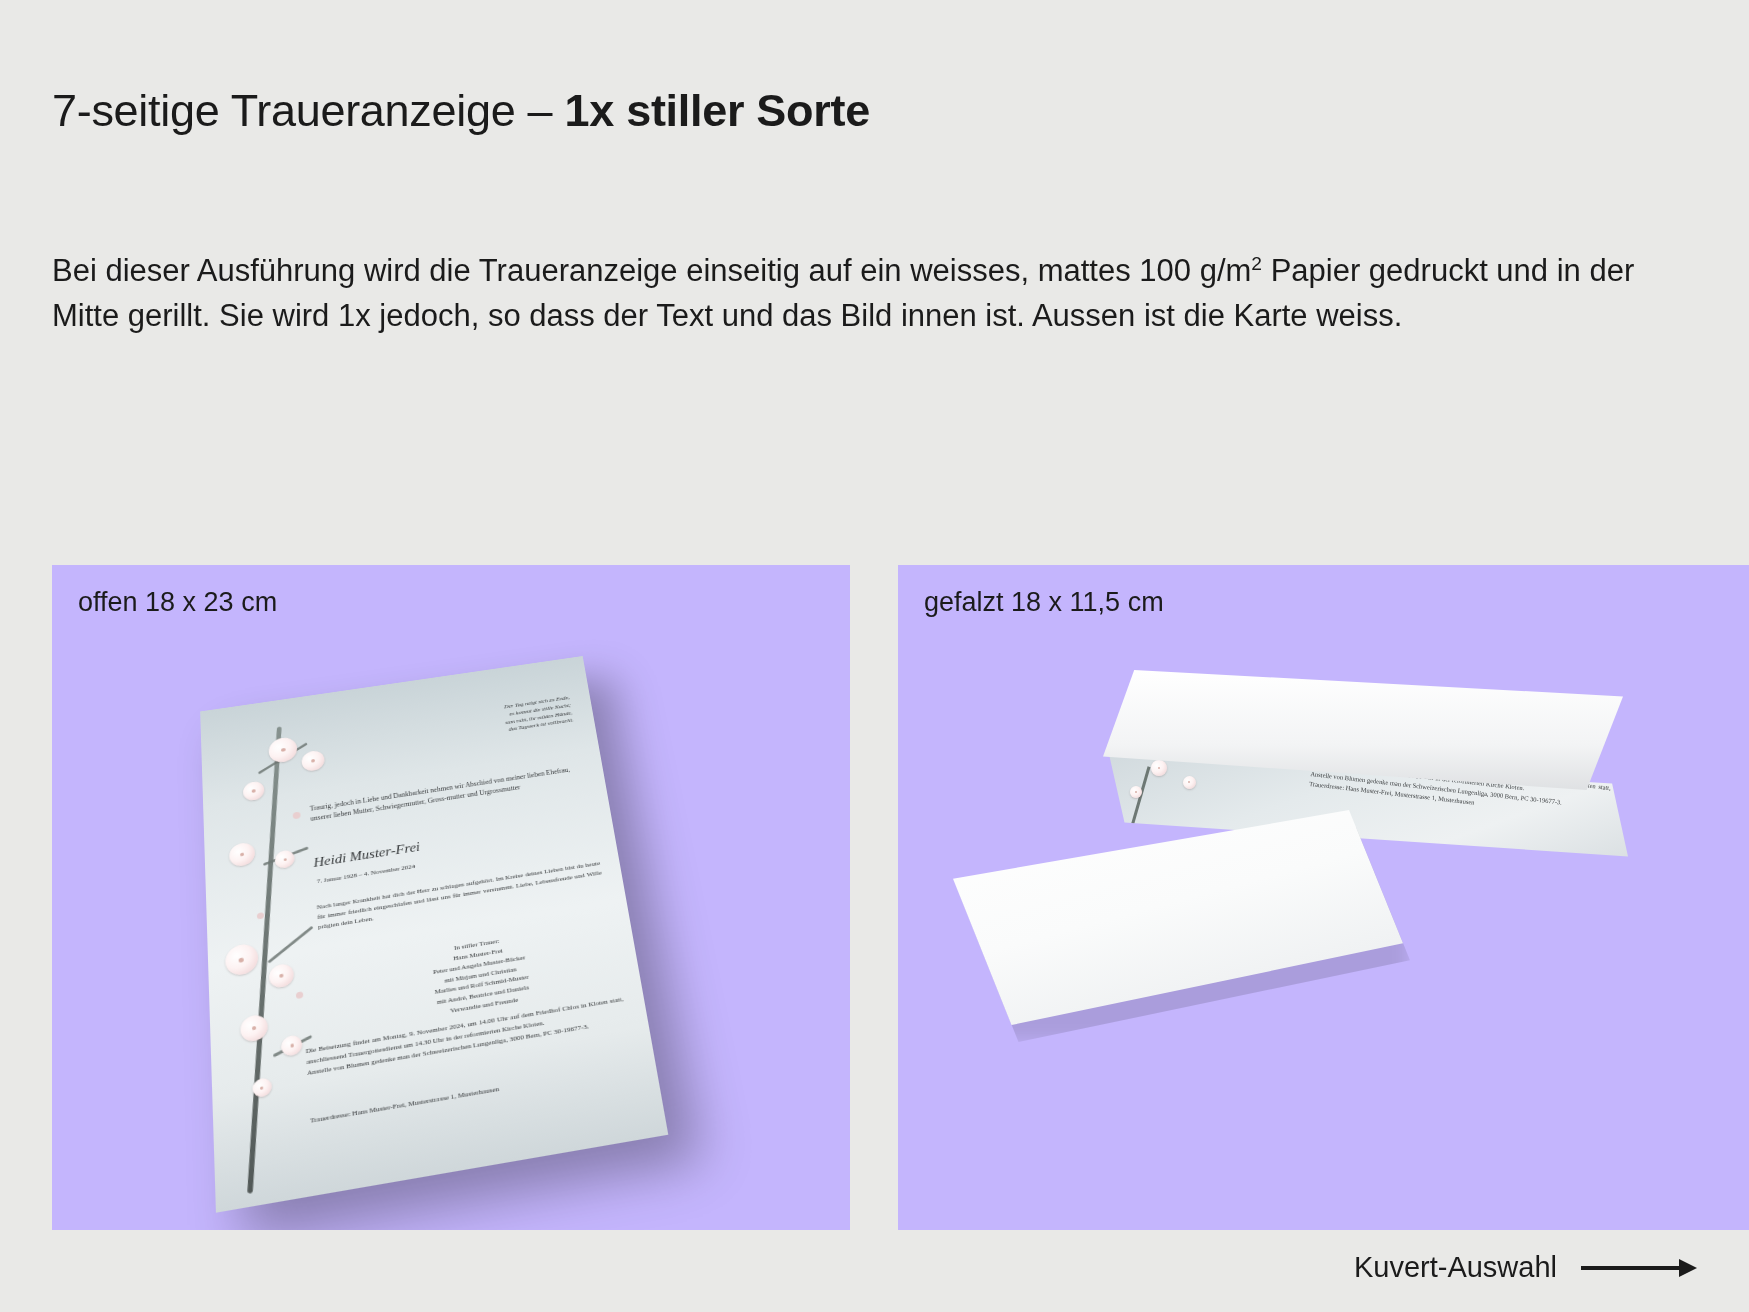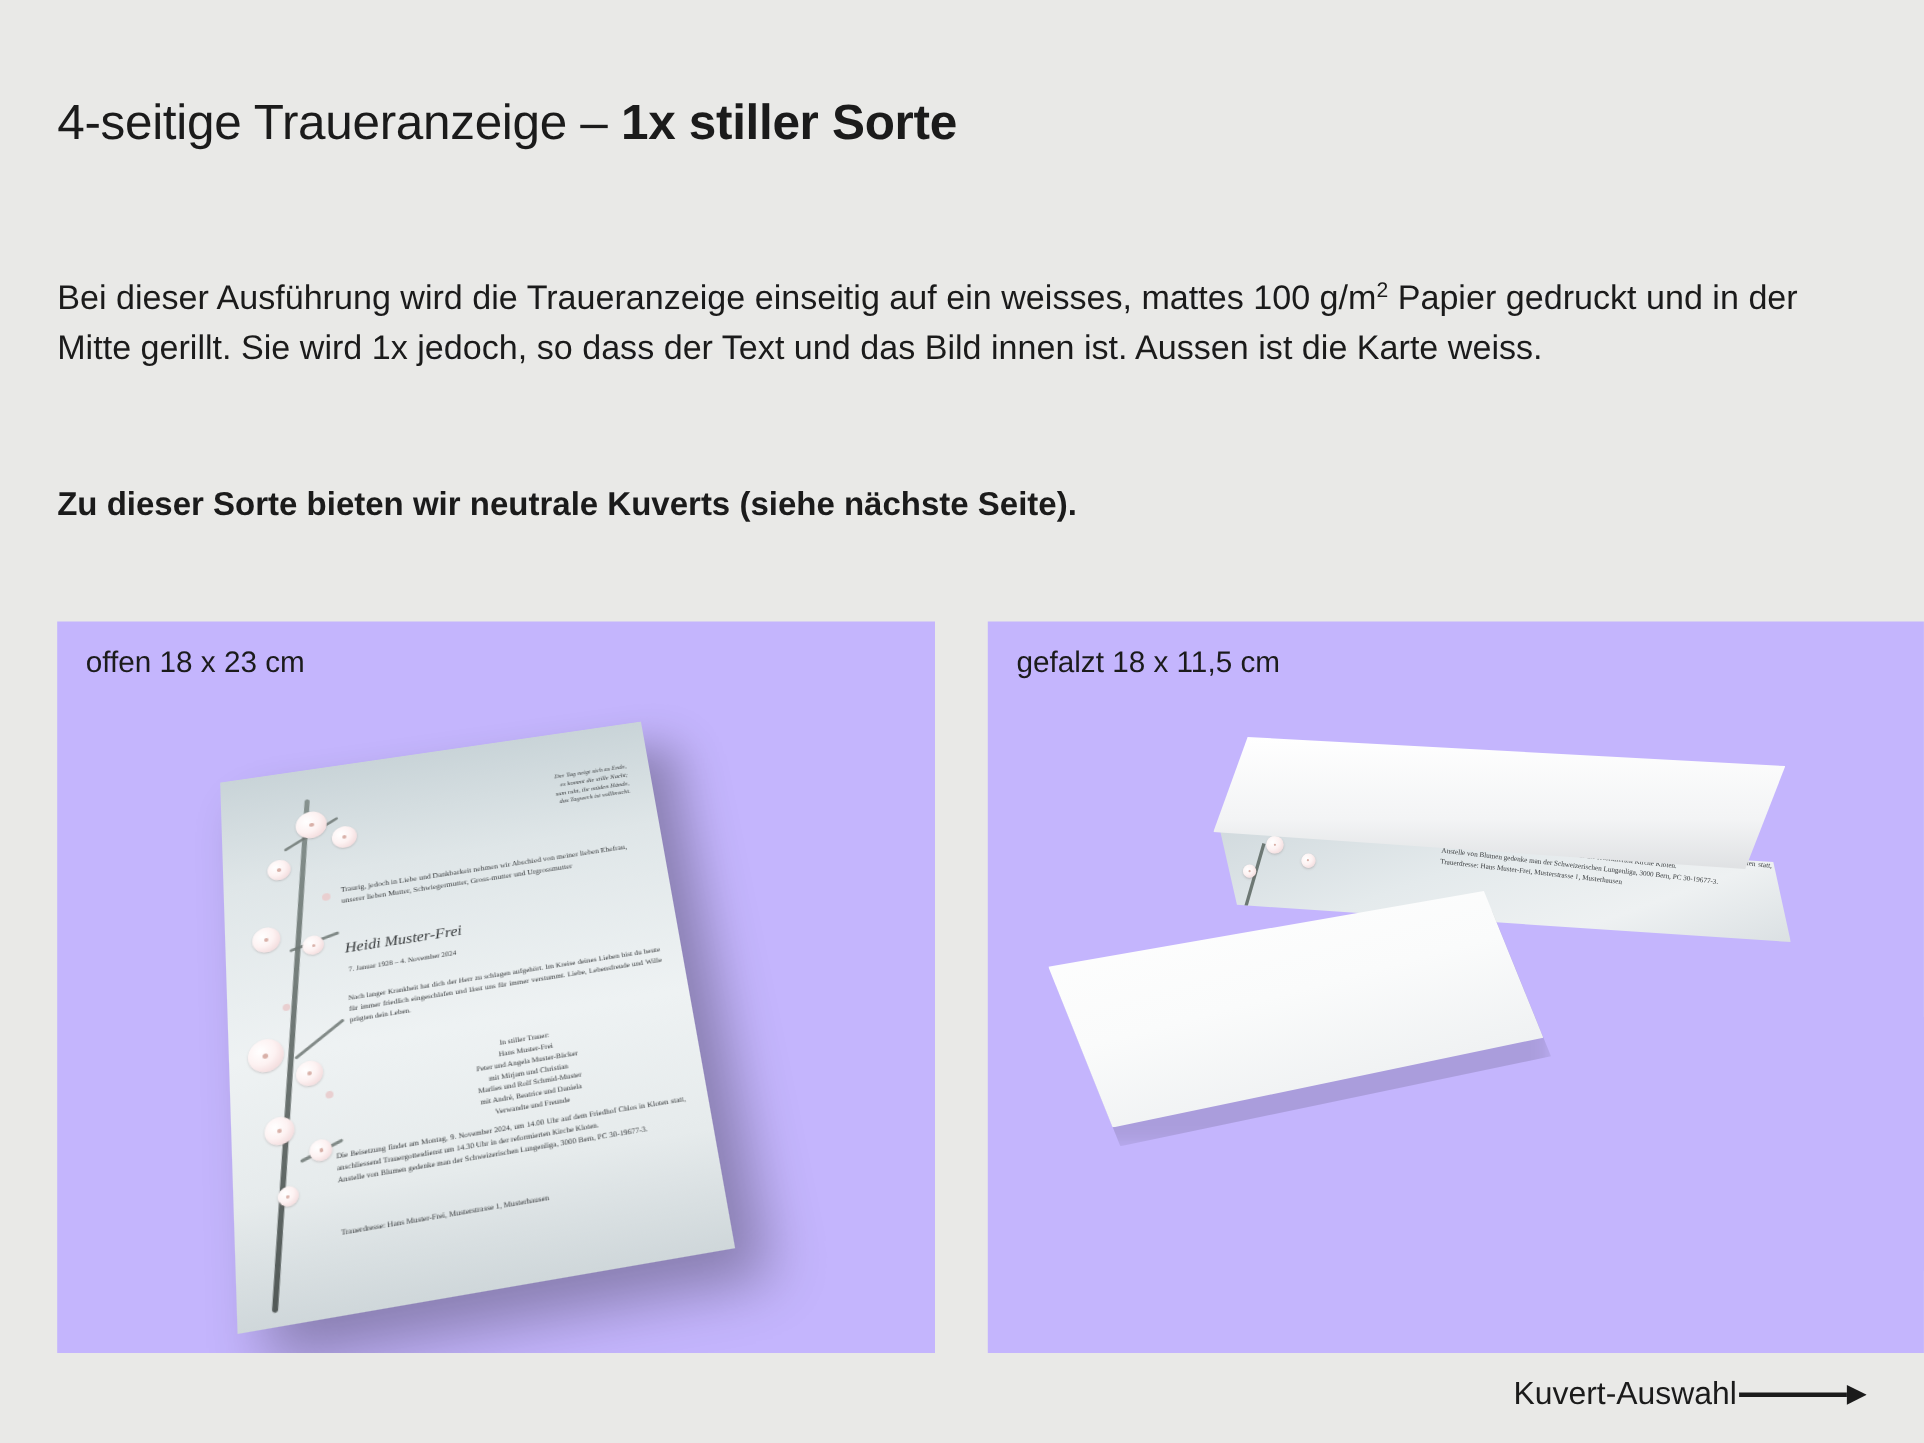--- a/index.html
+++ b/index.html
@@ -293,43 +293,43 @@
     clip-path: polygon(0% 32%, 88% 0%, 100% 62%, 13% 100%);
   }
 
   
   .footer {
     position: absolute;
     right: 52px;
     bottom: 28px;
     display: flex;
     align-items: center;
+    gap: 22px;
   }
   .footer-label {
     font-size: 29px;
     font-weight: 400;
     color: #1b1b1b;
     white-space: nowrap;
   }
   .arrow {
     display: block;
   }
 </style>
 </head>
 <body>
 
 <div class="page">
 
   <h1 class="title">
-    <span class="light">4-seitige Traueranzeige – </span><span class="bold">1x stiller Sorte</span>
+    <span class="light">7-seitige Traueranzeige – </span><span class="bold">1x stiller Sorte</span>
   </h1>
 
   <p class="intro"><span>Bei dieser Ausführung wird die Traueranzeige einseitig auf ein weisses, mattes 100 g/m</span><sup>2</sup><span> Papier gedruckt und in der Mitte gerillt. Sie wird 1x jedoch, so dass der Text und das Bild innen ist. Aussen ist die Karte weiss.</span></p>
 
-  <p class="note">Zu dieser Sorte bieten wir neutrale Kuverts (siehe nächste Seite).</p>
 
   <div class="panel panel-left">
     <div class="panel-label">offen 18 x 23 cm</div>
 
     <div class="open-card-wrap">
       <div class="open-card">
         <div class="card-face">
 
           <div class="branch"></div>
           <div class="twig" style="left:14%; top:16%; width:60px; transform:rotate(-28deg);"></div>

